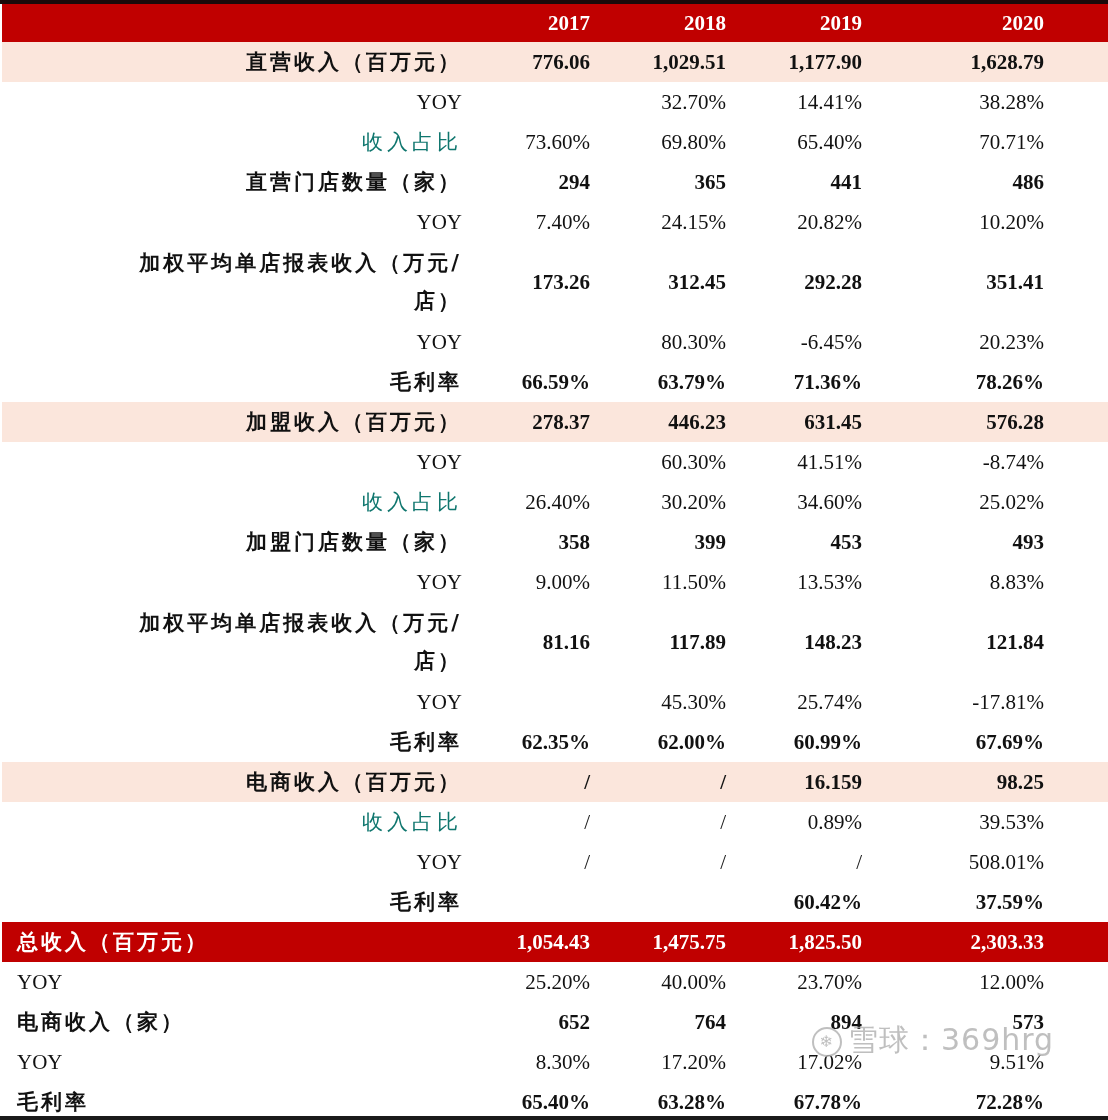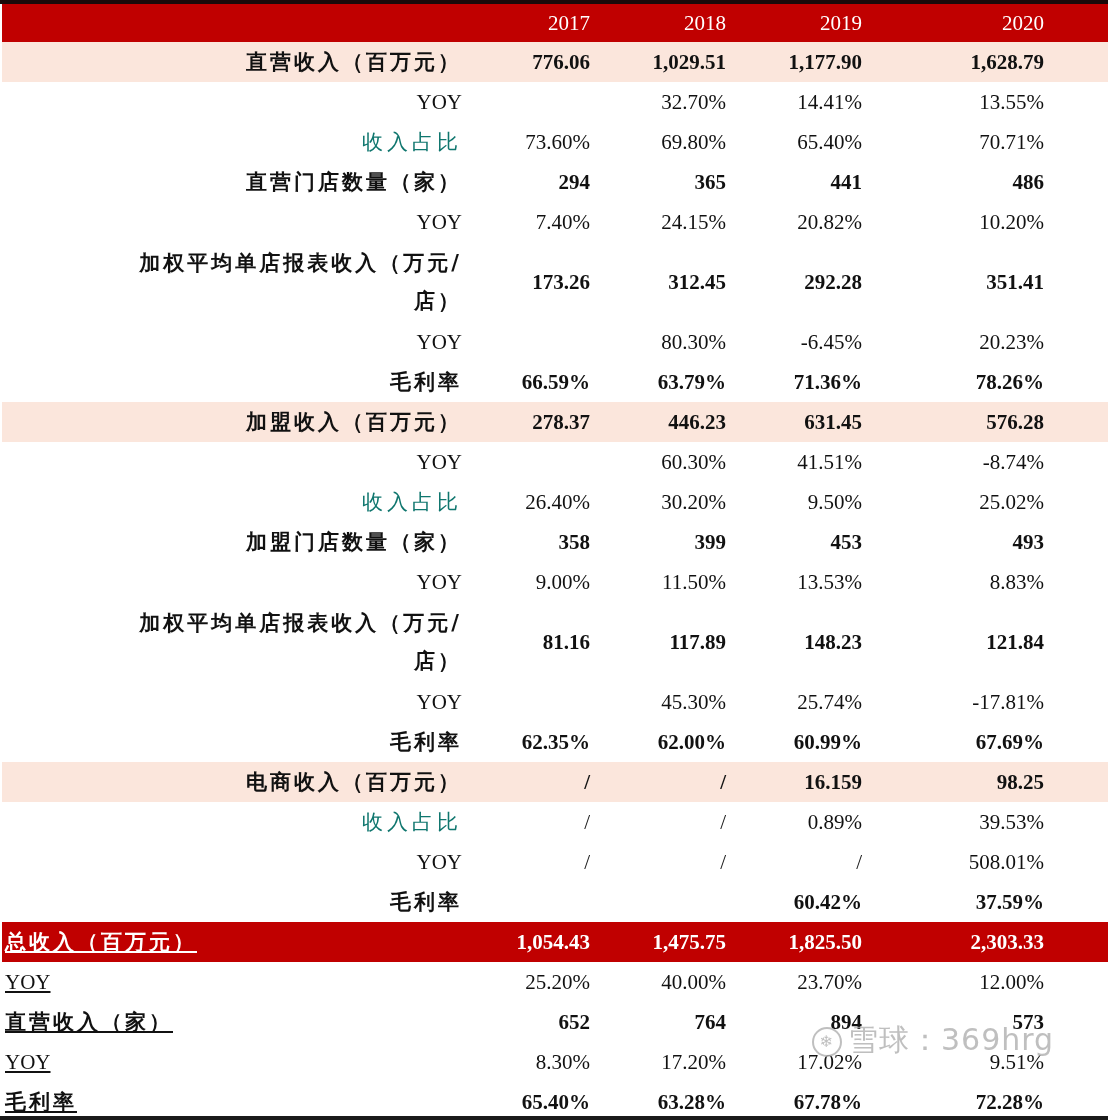--- a/index.html
+++ b/index.html
@@ -2,25 +2,25 @@
 <html><head>
 <meta charset="utf-8">
 <style>
   html, body { margin: 0; padding: 0; background: #ffffff; }
   body { width: 1108px; height: 1120px; overflow: hidden; position: relative;
          font-family: "Liberation Serif", "DejaVu Serif", serif; color: #111; }
   .topbar { position: absolute; left: 0; top: 0; width: 1108px; height: 4px; background: #1a0a0a; }
   .bottombar { position: absolute; left: 0; top: 1116px; width: 1108px; height: 4px; background: #1a1a1a; }
   table.fin { position: absolute; left: 2px; top: 4px; width: 1102px; border-collapse: collapse; table-layout: fixed; }
   table.fin td, table.fin th { padding: 0; font-size: 21px; line-height: 40px; height: 40px; white-space: nowrap; }
-  tr.hdr th { background: #c00000; color: #ffffff; font-weight: normal; height: 38px; line-height: 38px; font-size: 21px; text-align: right; }
+  tr.hdr th { background: #c00000; color: #ffffff; font-weight: bold; height: 38px; line-height: 38px; font-size: 21px; text-align: right; }
   tr.section td { background: #fbe6dc; font-weight: bold; }
   tr.total td { background: #c00000; color: #ffffff; font-weight: bold; }
   td.label { text-align: right; padding-right: 0; }
-  td.label.left { text-align: left; padding-left: 3px; text-decoration: underline; }
+  td.label.left { text-align: left; padding-left: 15px; }
   td.num { text-align: right; }
   .bold { font-weight: bold; }
   .cjk { font-family: "DejaVu Sans", sans-serif; font-weight: bold; letter-spacing: 3px; }
   .cjk-light { font-family: "DejaVu Sans", sans-serif; font-weight: normal; color: #0f766e; letter-spacing: 4px; }
   tr.tall td { height: 80px; line-height: 38px; }
   .wrap { white-space: normal; display: inline-block; text-align: right; width: 330px; }
   .watermark { position: absolute; left: 812px; top: 1020px; font-family: "DejaVu Sans", sans-serif;
                font-size: 30px; color: rgba(170,170,170,0.75); letter-spacing: 1px; pointer-events: none; }
   .watermark .wm-icon { display: inline-block; width: 26px; height: 26px; border: 2px solid rgba(170,170,170,0.75);
                border-radius: 50%; vertical-align: middle; margin-right: 6px; font-size: 16px; line-height: 26px; text-align: center; }
@@ -56,21 +56,21 @@
         <td class="num bold">1,029.51</td>
         <td class="num bold">1,177.90</td>
         <td class="num bold">1,628.79</td>
         <td class="num bold" style="padding-right: 10px;">1,914.08</td>
       </tr>
       <tr>
         <td class="label"><span class="">YOY</span></td>
         <td class="num"></td>
         <td class="num">32.70%</td>
         <td class="num">14.41%</td>
-        <td class="num">13.55%</td>
+        <td class="num">38.28%</td>
         <td class="num" style="padding-right: 10px;">17.52%</td>
       </tr>
       <tr>
         <td class="label"><span class="cjk-light">收入占比</span></td>
         <td class="num">73.60%</td>
         <td class="num">69.80%</td>
         <td class="num">65.40%</td>
         <td class="num">70.71%</td>
         <td class="num" style="padding-right: 10px;">70.37%</td>
       </tr>
@@ -127,21 +127,21 @@
         <td class="num"></td>
         <td class="num">60.30%</td>
         <td class="num">41.51%</td>
         <td class="num">-8.74%</td>
         <td class="num" style="padding-right: 10px;">18.58%</td>
       </tr>
       <tr>
         <td class="label"><span class="cjk-light">收入占比</span></td>
         <td class="num">26.40%</td>
         <td class="num">30.20%</td>
-        <td class="num">9.50%</td>
+        <td class="num">34.60%</td>
         <td class="num">25.02%</td>
         <td class="num" style="padding-right: 10px;">25.12%</td>
       </tr>
       <tr>
         <td class="label"><span class="cjk">加盟门店数量（家）</span></td>
         <td class="num bold">358</td>
         <td class="num bold">399</td>
         <td class="num bold">453</td>
         <td class="num bold">493</td>
         <td class="num bold" style="padding-right: 10px;">568</td>
@@ -220,21 +220,21 @@
       </tr>
       <tr>
         <td class="label left"><span class="">YOY</span></td>
         <td class="num">25.20%</td>
         <td class="num">40.00%</td>
         <td class="num">23.70%</td>
         <td class="num">12.00%</td>
         <td class="num" style="padding-right: 10px;">18.09%</td>
       </tr>
       <tr>
-        <td class="label left"><span class="cjk">直营收入（家）</span></td>
+        <td class="label left"><span class="cjk">电商收入（家）</span></td>
         <td class="num bold">652</td>
         <td class="num bold">764</td>
         <td class="num bold">894</td>
         <td class="num bold">573</td>
         <td class="num bold" style="padding-right: 10px;">1100</td>
       </tr>
       <tr>
         <td class="label left"><span class="">YOY</span></td>
         <td class="num">8.30%</td>
         <td class="num">17.20%</td>

